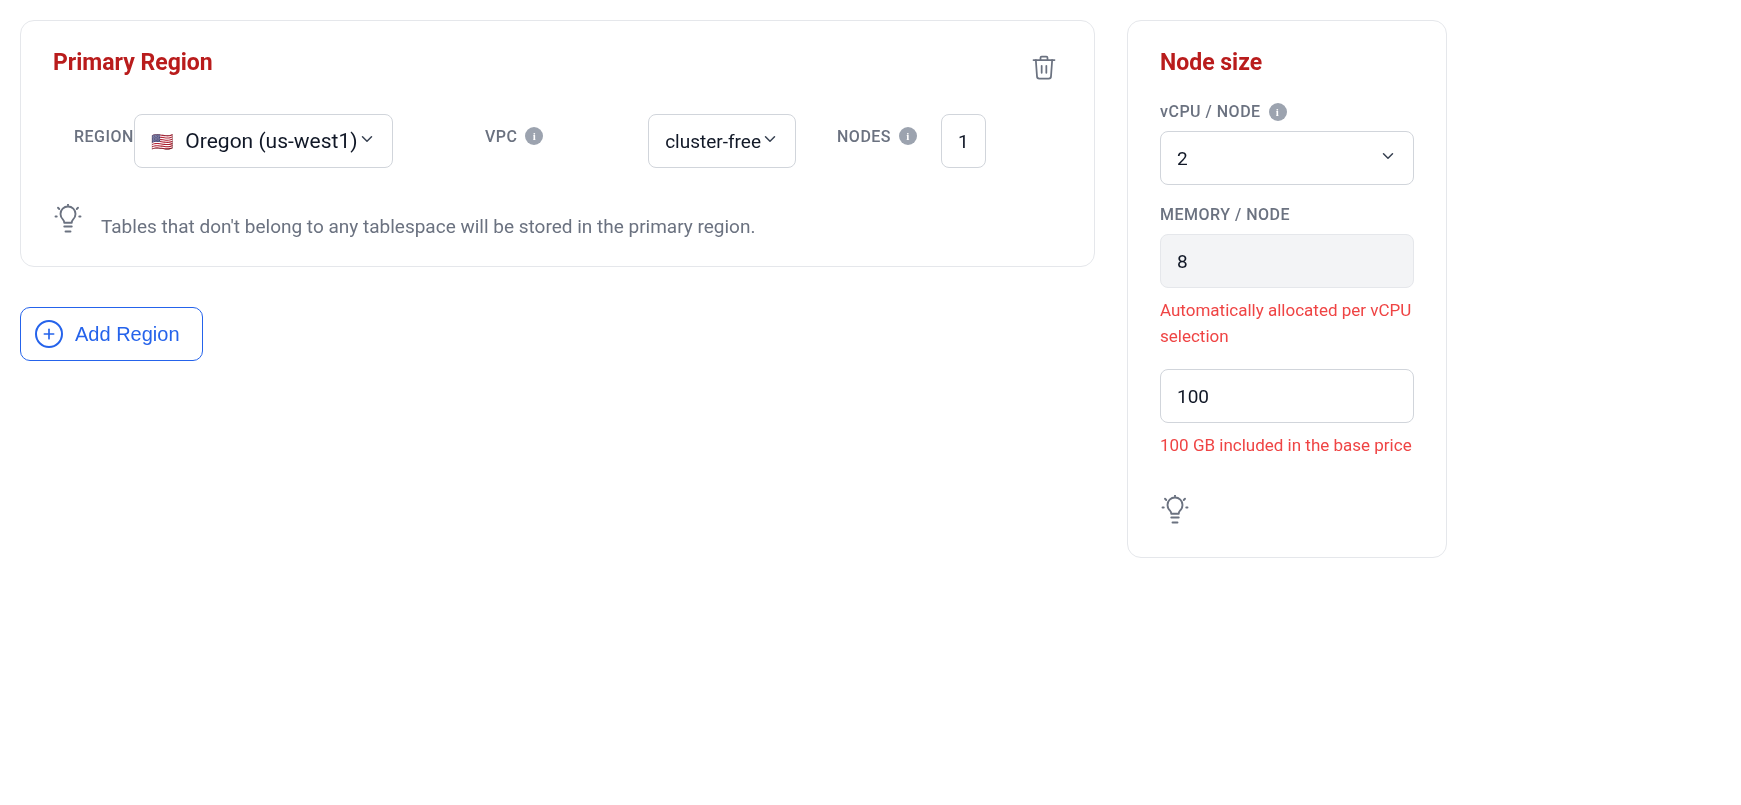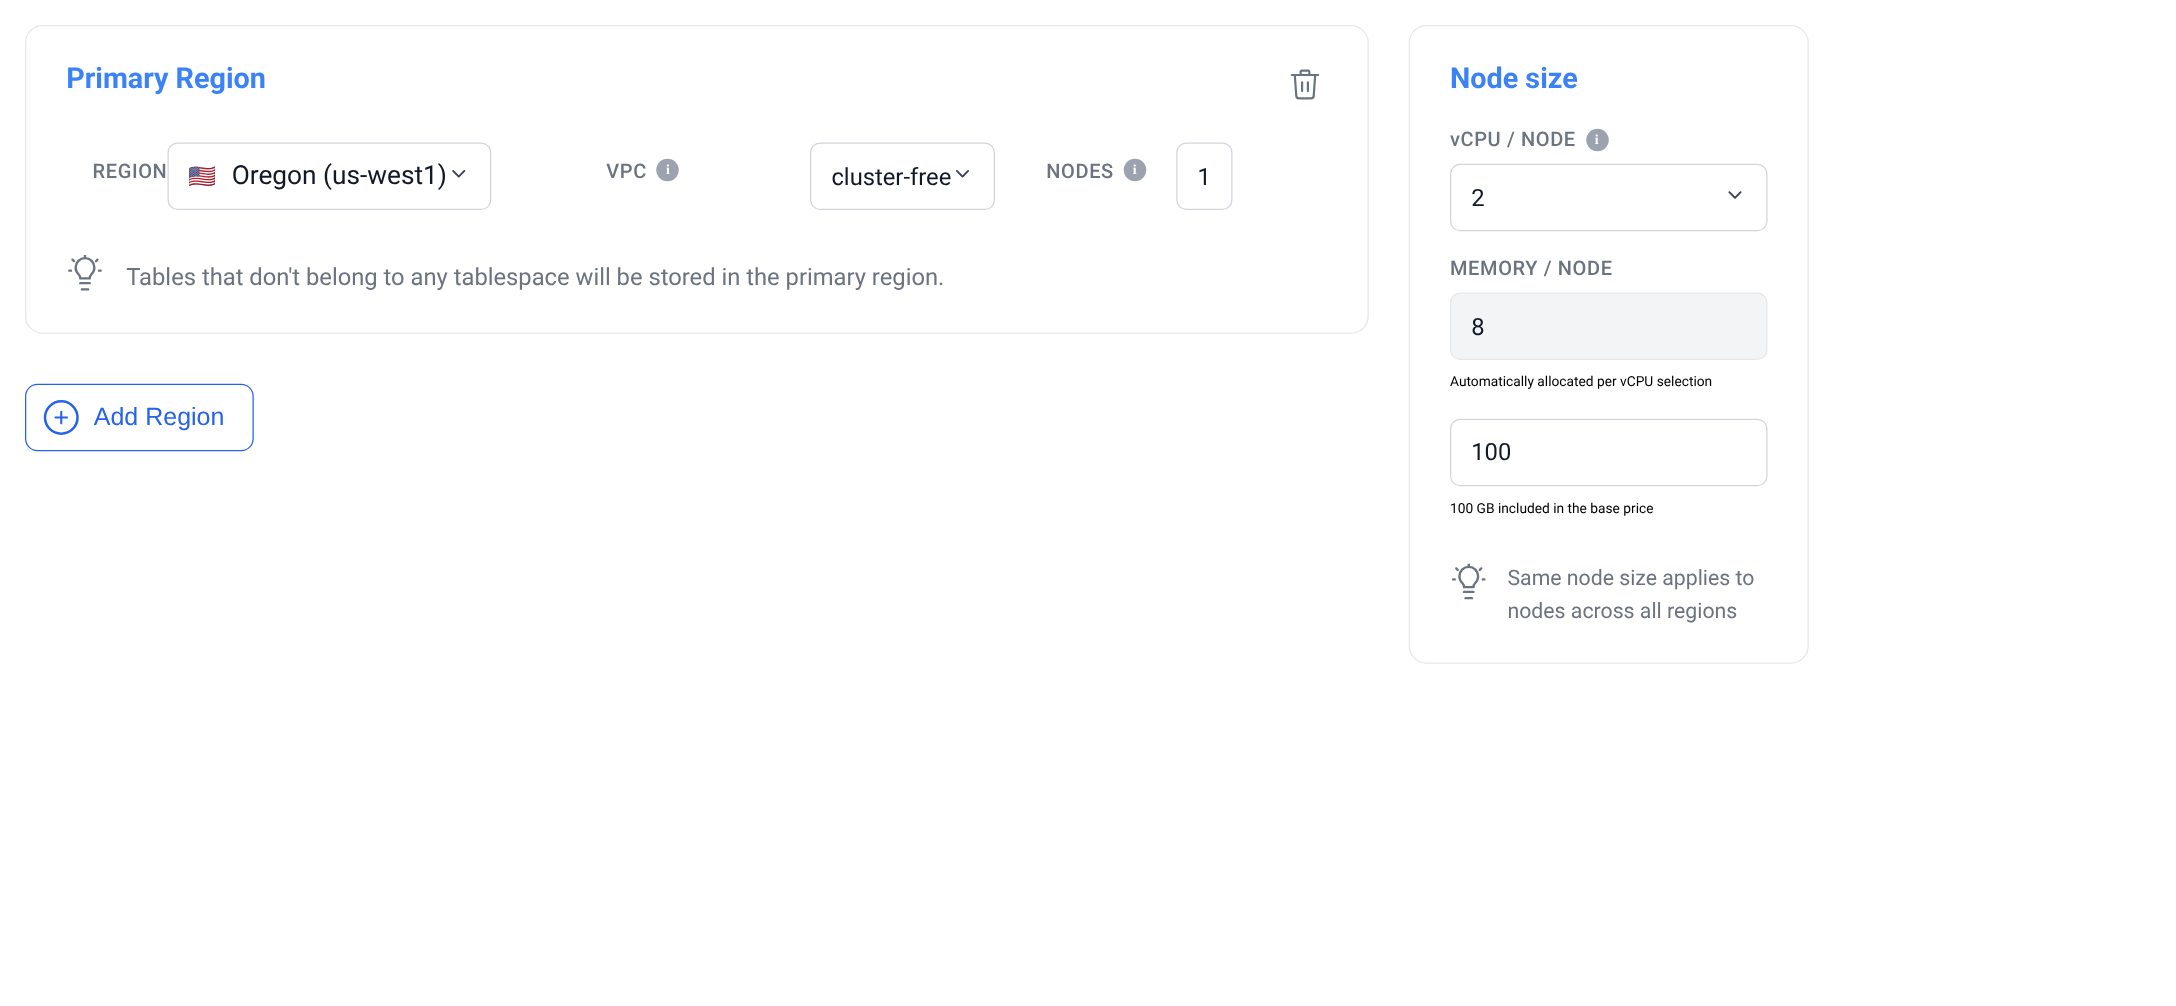--- a/index.html
+++ b/index.html
@@ -24,21 +24,21 @@
     }
     .card-header {
       display: flex;
       justify-content: space-between;
       align-items: flex-start;
       margin-bottom: 26px;
     }
     .card-title {
       font-size: 23px;
       font-weight: 700;
-      color: #3b82f6;
+      color: #b91c1c;
     }
     .trash-btn {
       background: none;
       border: none;
       cursor: pointer;
       padding: 4px;
       color: #6b7280;
     }
     .fields-row {
       display: flex;
@@ -111,21 +111,21 @@
       border-radius: 8px;
       background: #f3f4f6;
       padding: 0 16px;
       font-size: 19px;
       color: #111827;
       display: flex;
       align-items: center;
     }
     .hint-row {
       display: flex;
-      align-items: center;
+      align-items: flex-end;
       gap: 18px;
     }
     .hint-text {
       font-size: 19px;
       color: #6b7280;
     }
     .hint-text-small {
       font-size: 17px;
       color: #6b7280;
       line-height: 1.5;
@@ -149,22 +149,22 @@
       width: 28px;
       height: 28px;
       border: 2px solid #2563eb;
       border-radius: 50%;
       display: inline-flex;
       align-items: center;
       justify-content: center;
     }
     .node-field { margin-bottom: 20px; }
     .helper-text {
-      font-size: 11px;
-      color: #000000;
+      font-size: 17px;
+      color: #ef4444;
       margin-top: 10px;
       line-height: 1.5;
     }
     .node-hint { margin-top: 36px; display:flex; align-items:flex-start; gap:16px;}
   </style>
 </head>
 <body>
 
 <div class="page">
   <div class="left-col">
@@ -294,17 +294,16 @@
               <path d="M9 18h6"></path>
               <path d="M10 22h4"></path>
               <path d="M12 2a6 6 0 0 0-6 6c0 2 1 3.5 2 4.5 1 1 1 2.5 1 2.5h6s0-1.5 1-2.5c1-1 2-2.5 2-4.5a6 6 0 0 0-6-6z"></path>
               <line x1="12" y1="0" x2="12" y2="1"></line>
               <line x1="4" y1="3" x2="5" y2="4"></line>
               <line x1="20" y1="3" x2="19" y2="4"></line>
               <line x1="2" y1="10" x2="3" y2="10"></line>
               <line x1="22" y1="10" x2="21" y2="10"></line>
             </svg>
         </span>
-        <span class="hint-text-small">Same node size applies to nodes across all regions</span>
       </div>
     </div>
   </div>
 </div>
 
 </body></html>

